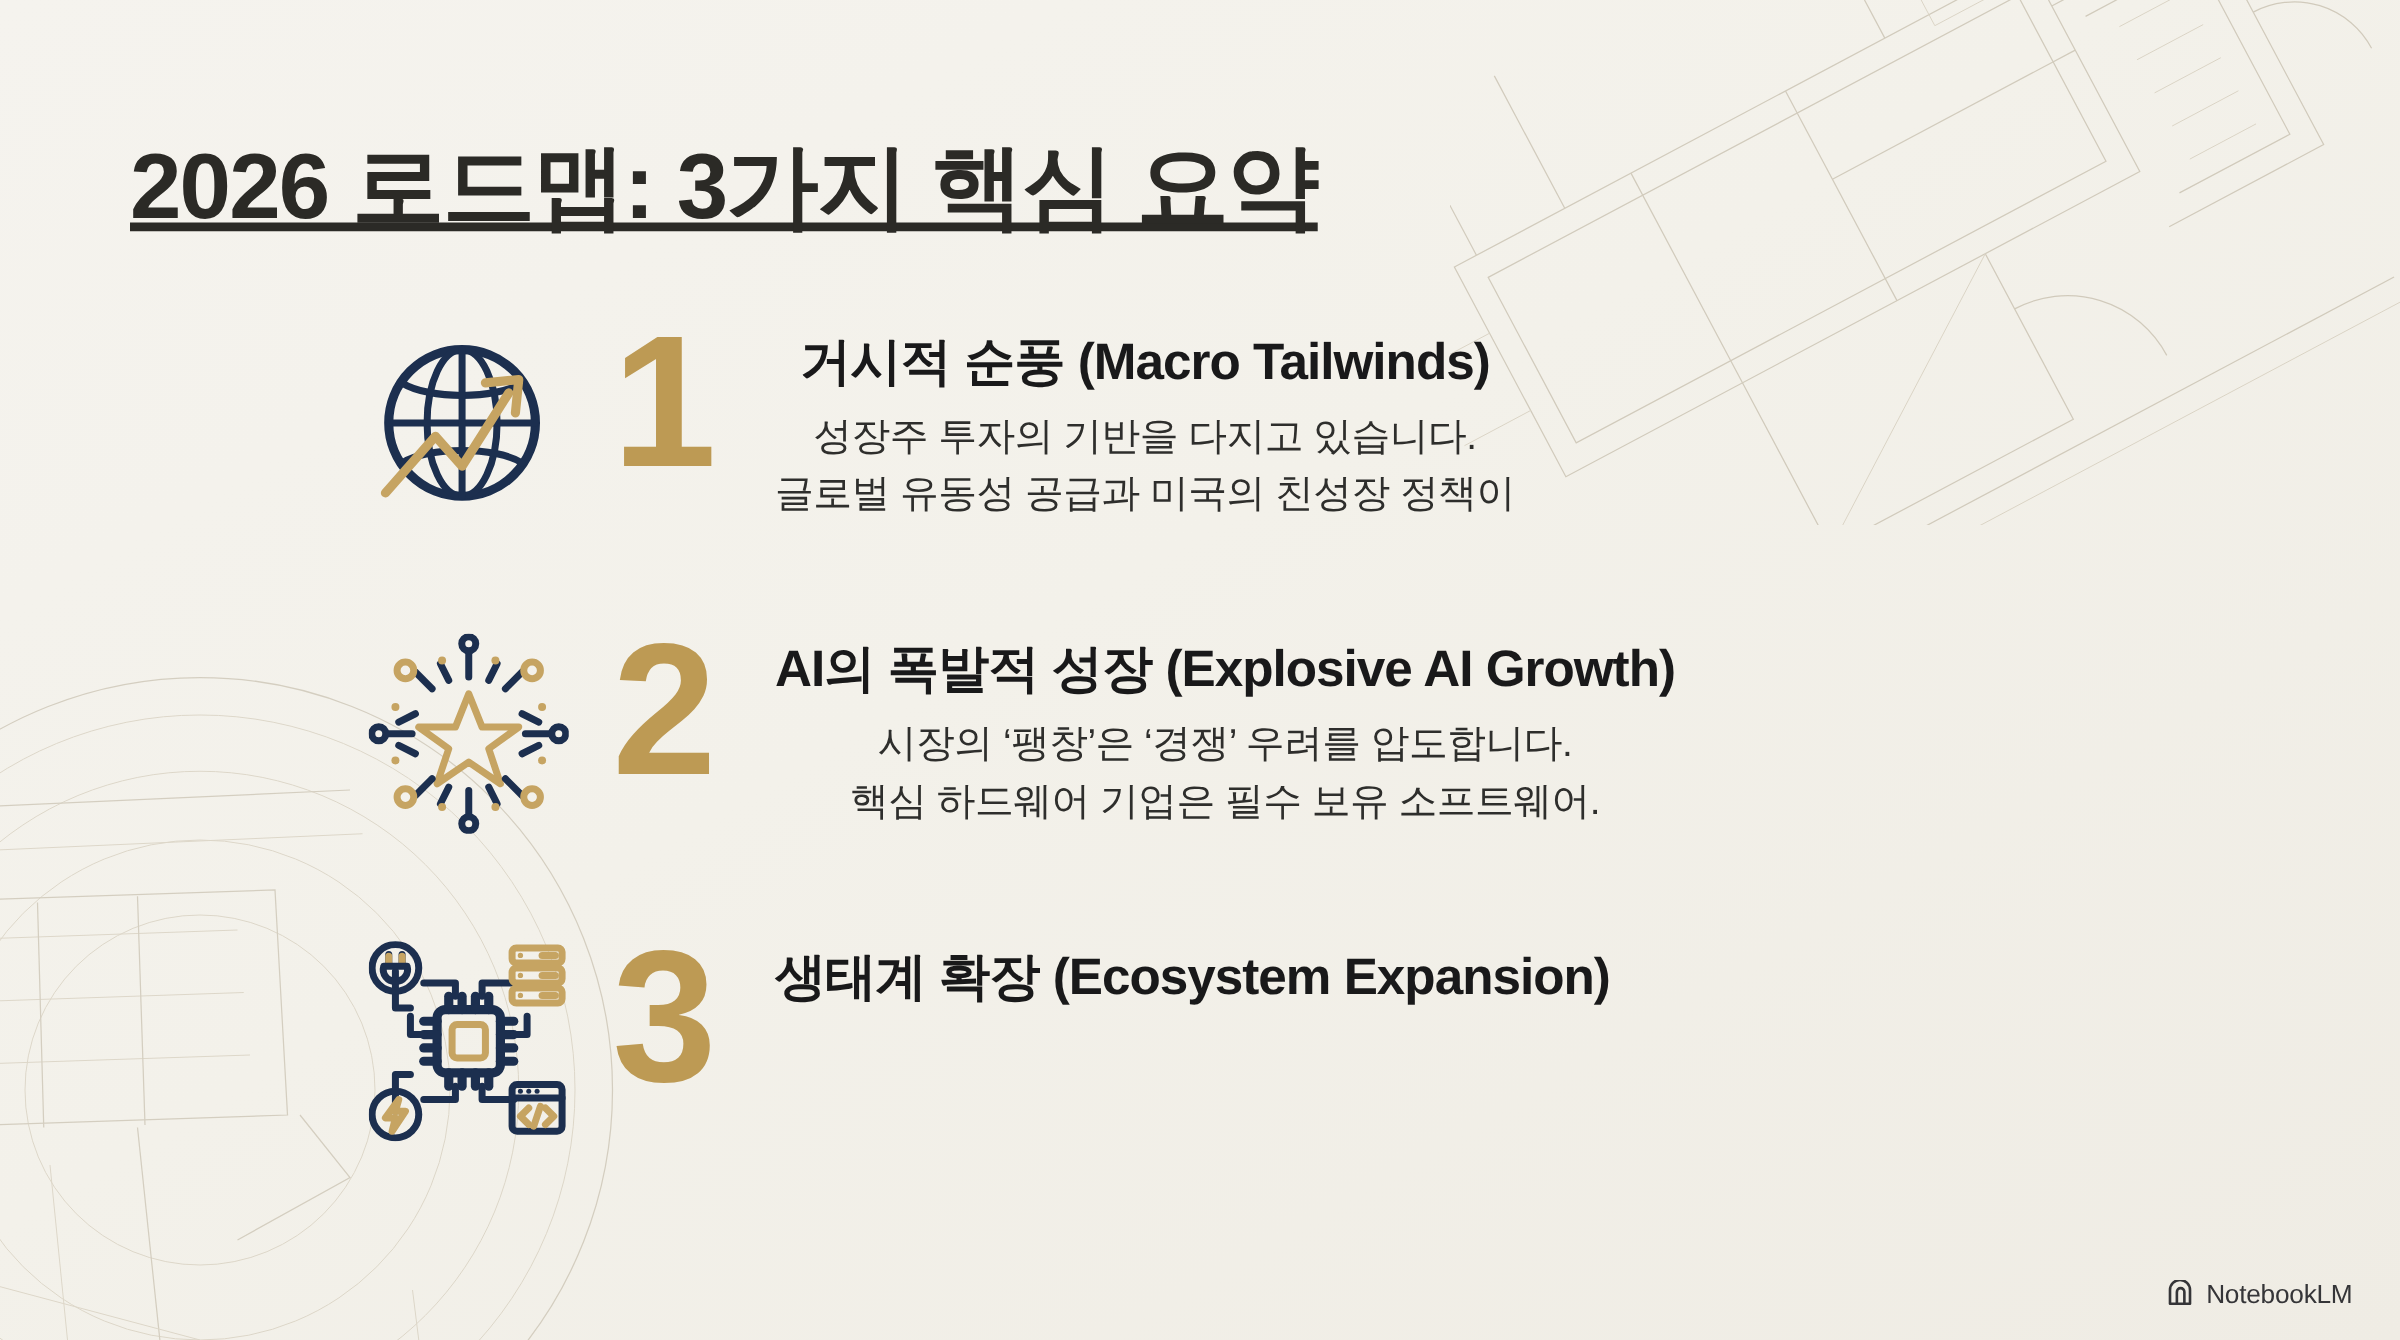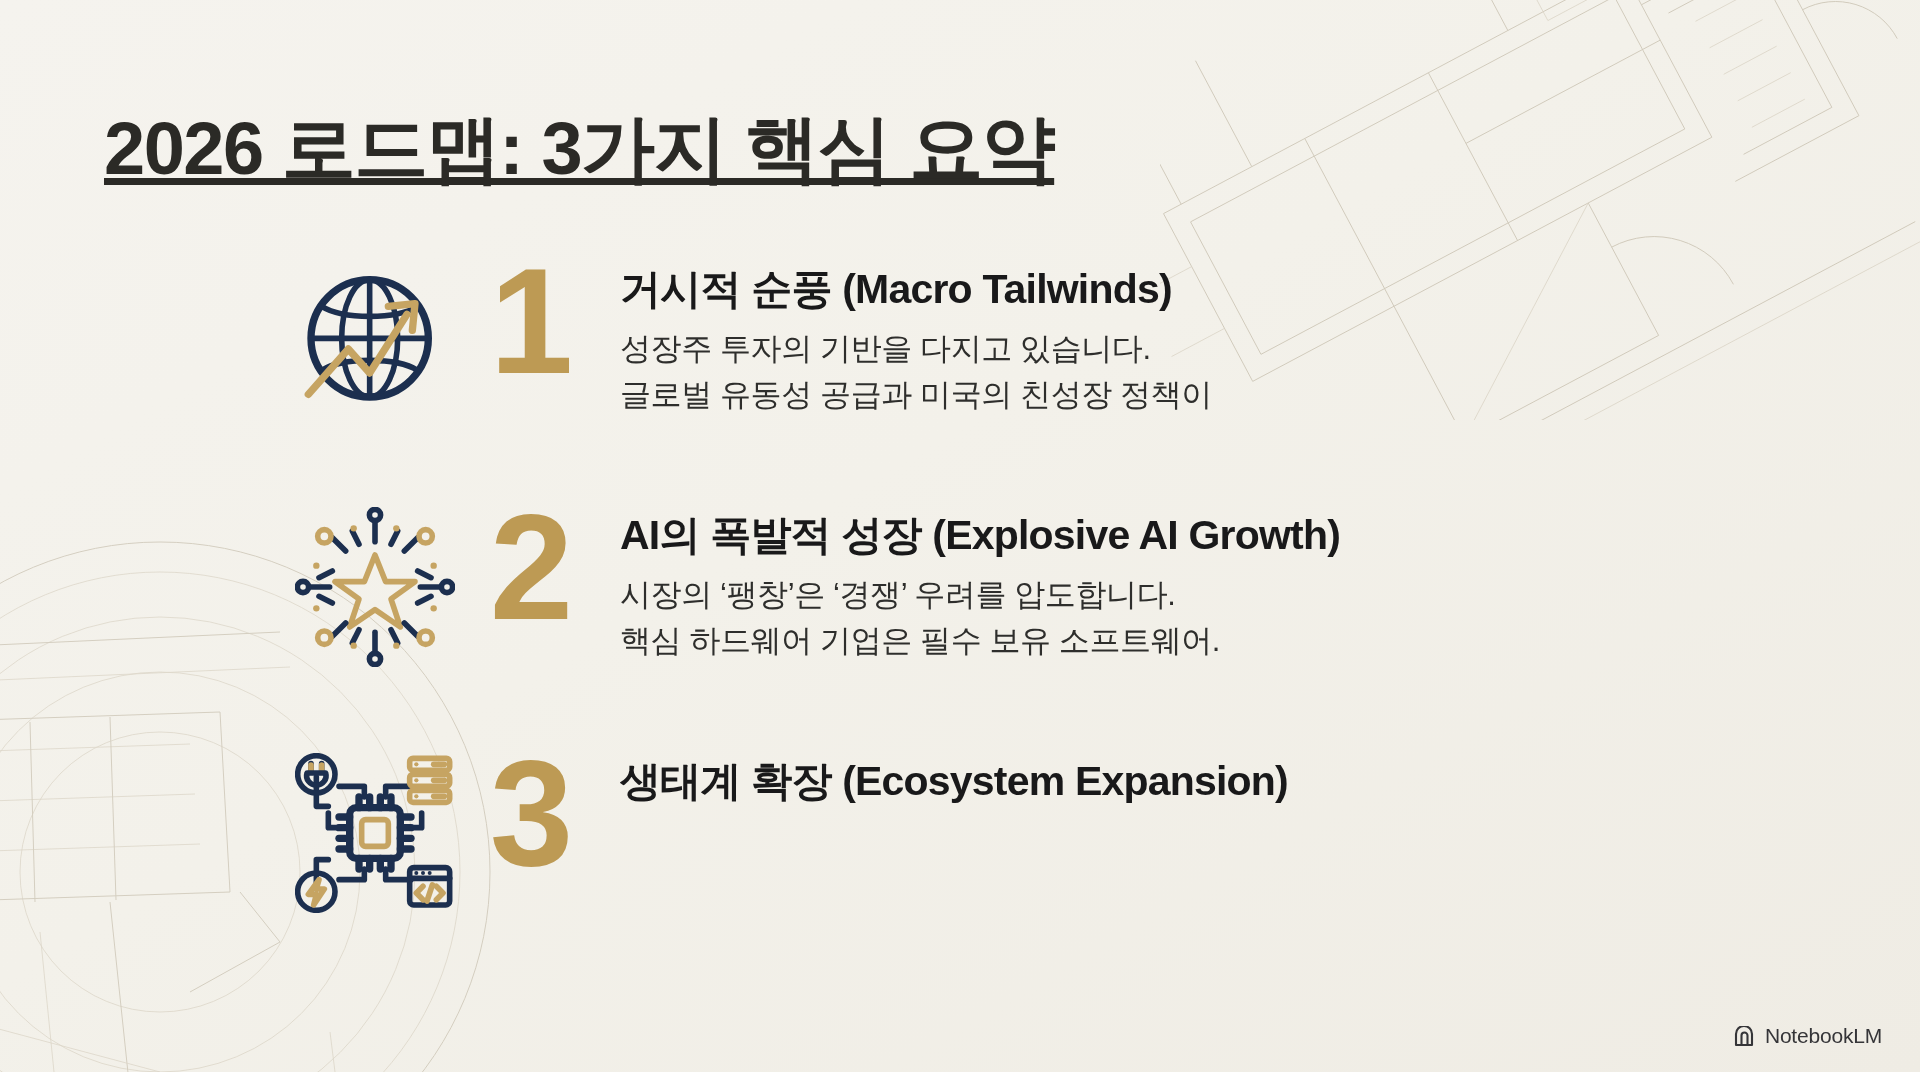--- a/index.html
+++ b/index.html
@@ -111,20 +111,21 @@
     font-size: 150px;
     font-weight: 700;
     line-height: 0.92;
     color: #bd9a54;
     text-align: center;
     letter-spacing: -3px;
   }
   .item-text {
     margin-left: 30px;
     padding-top: 12px;
+    text-align: center;
   }
   .item-heading {
     font-size: 41px;
     font-weight: 700;
     color: #19191a;
     letter-spacing: -0.8px;
     line-height: 1.22;
     white-space: nowrap;
   }
   .item-body {
@@ -147,21 +148,21 @@
   .gd-thin { stroke: #c6a462; fill: none; stroke-width: 4.2; stroke-linecap: round; stroke-linejoin: round; }
   .gd-fill { fill: #c6a462; stroke: none; }
   .nv-fill { fill: #1c2f4f; stroke: none; }
 
   
   .watermark {
     position: absolute;
     right: 38px;
     bottom: 24px;
     display: flex;
-    align-items: flex-end;
+    align-items: flex-start;
     gap: 9px;
     opacity: 0.92;
   }
   .watermark svg { display: block; }
   .watermark-label {
     font-size: 21px;
     font-weight: 500;
     color: #26262a;
     letter-spacing: -0.2px;
   }

